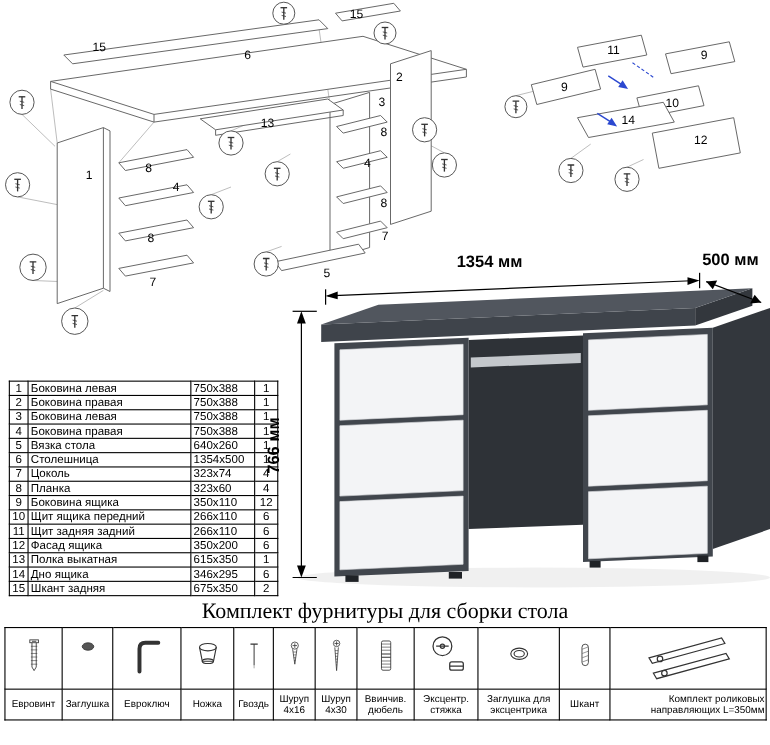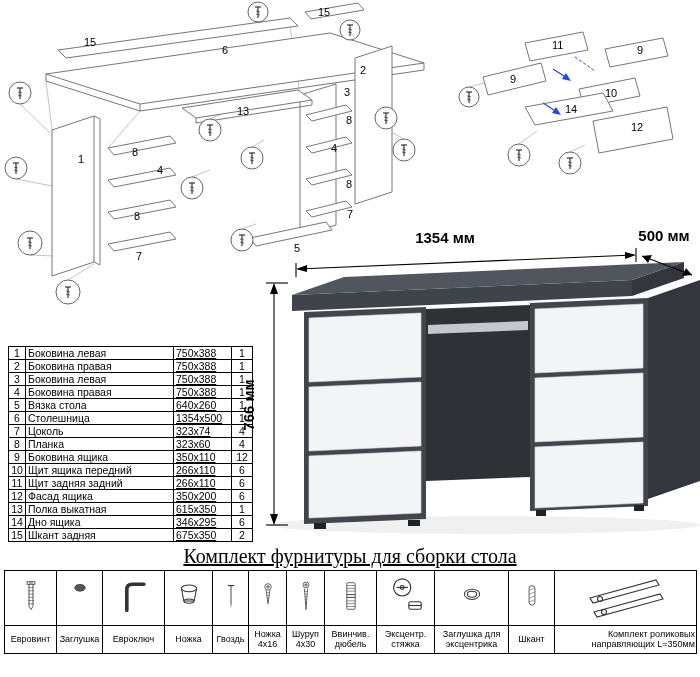--- a/index.html
+++ b/index.html
@@ -6,26 +6,26 @@
   html,body { margin:0; padding:0; background:#fff; }
   body { font-family:"Liberation Sans","DejaVu Sans",sans-serif; color:#000; }
   .page { position:relative; width:700px; height:677px; background:#fff; overflow:hidden; }
   .abs { position:absolute; }
 
   
   table.parts { position:absolute; left:8px; top:346px; border-collapse:collapse; font-size:10.5px; }
   table.parts td { border:1px solid #000; padding:0 2px; height:12px; line-height:12px; white-space:nowrap; }
   table.parts td.c-num { width:17px; text-align:center; padding:0; }
   table.parts td.c-name { width:148px; }
-  table.parts td.c-size { width:58px;text-decoration:underline; }
+  table.parts td.c-size { width:58px; }
   table.parts td.c-qty { width:21px; text-align:center; padding:0; }
 
   
   .hw-title { position:absolute; top:545px; left:0; width:700px; text-align:center;
-              font-family:"Liberation Serif","DejaVu Serif",serif; font-size:20px;text-decoration:underline; }
+              font-family:"Liberation Serif","DejaVu Serif",serif; font-size:20px; }
   table.hw { position:absolute; left:4px; top:570px; border-collapse:collapse; table-layout:fixed; width:692px; }
   table.hw td { border:1px solid #000; padding:1px; text-align:center; vertical-align:middle; overflow:hidden; }
   table.hw td.icon-cell { height:50px; }
   table.hw td.name-cell { font-size:9px; line-height:1.1; height:28px;margin-top:34px; }
   table.hw td.name-cell.left { text-align:right; padding-left:3px; }
   table.hw td.qty-cell { font-size:13px; height:18px; }
 
   svg text { font-family:"Liberation Sans","DejaVu Sans",sans-serif; }
   .dlabel { font-size:11px; fill:#000; }
 </style>
@@ -445,21 +445,21 @@
             </g>
           </svg>
         </td>
       </tr>
       <tr>
         <td class="name-cell">Евровинт</td>
         <td class="name-cell">Заглушка</td>
         <td class="name-cell">Евроключ</td>
         <td class="name-cell">Ножка</td>
         <td class="name-cell">Гвоздь</td>
-        <td class="name-cell">Ножка 4x16</td>
+        <td class="name-cell">Шуруп 4x16</td>
         <td class="name-cell">Шуруп 4x30</td>
         <td class="name-cell">Ввинчив. дюбель</td>
         <td class="name-cell">Эксцентр. стяжка</td>
         <td class="name-cell">Заглушка для эксцентрика</td>
         <td class="name-cell">Шкант</td>
         <td class="name-cell left">Комплект роликовых направляющих L=350мм</td>
       </tr>
     </tbody>
   </table>
 

